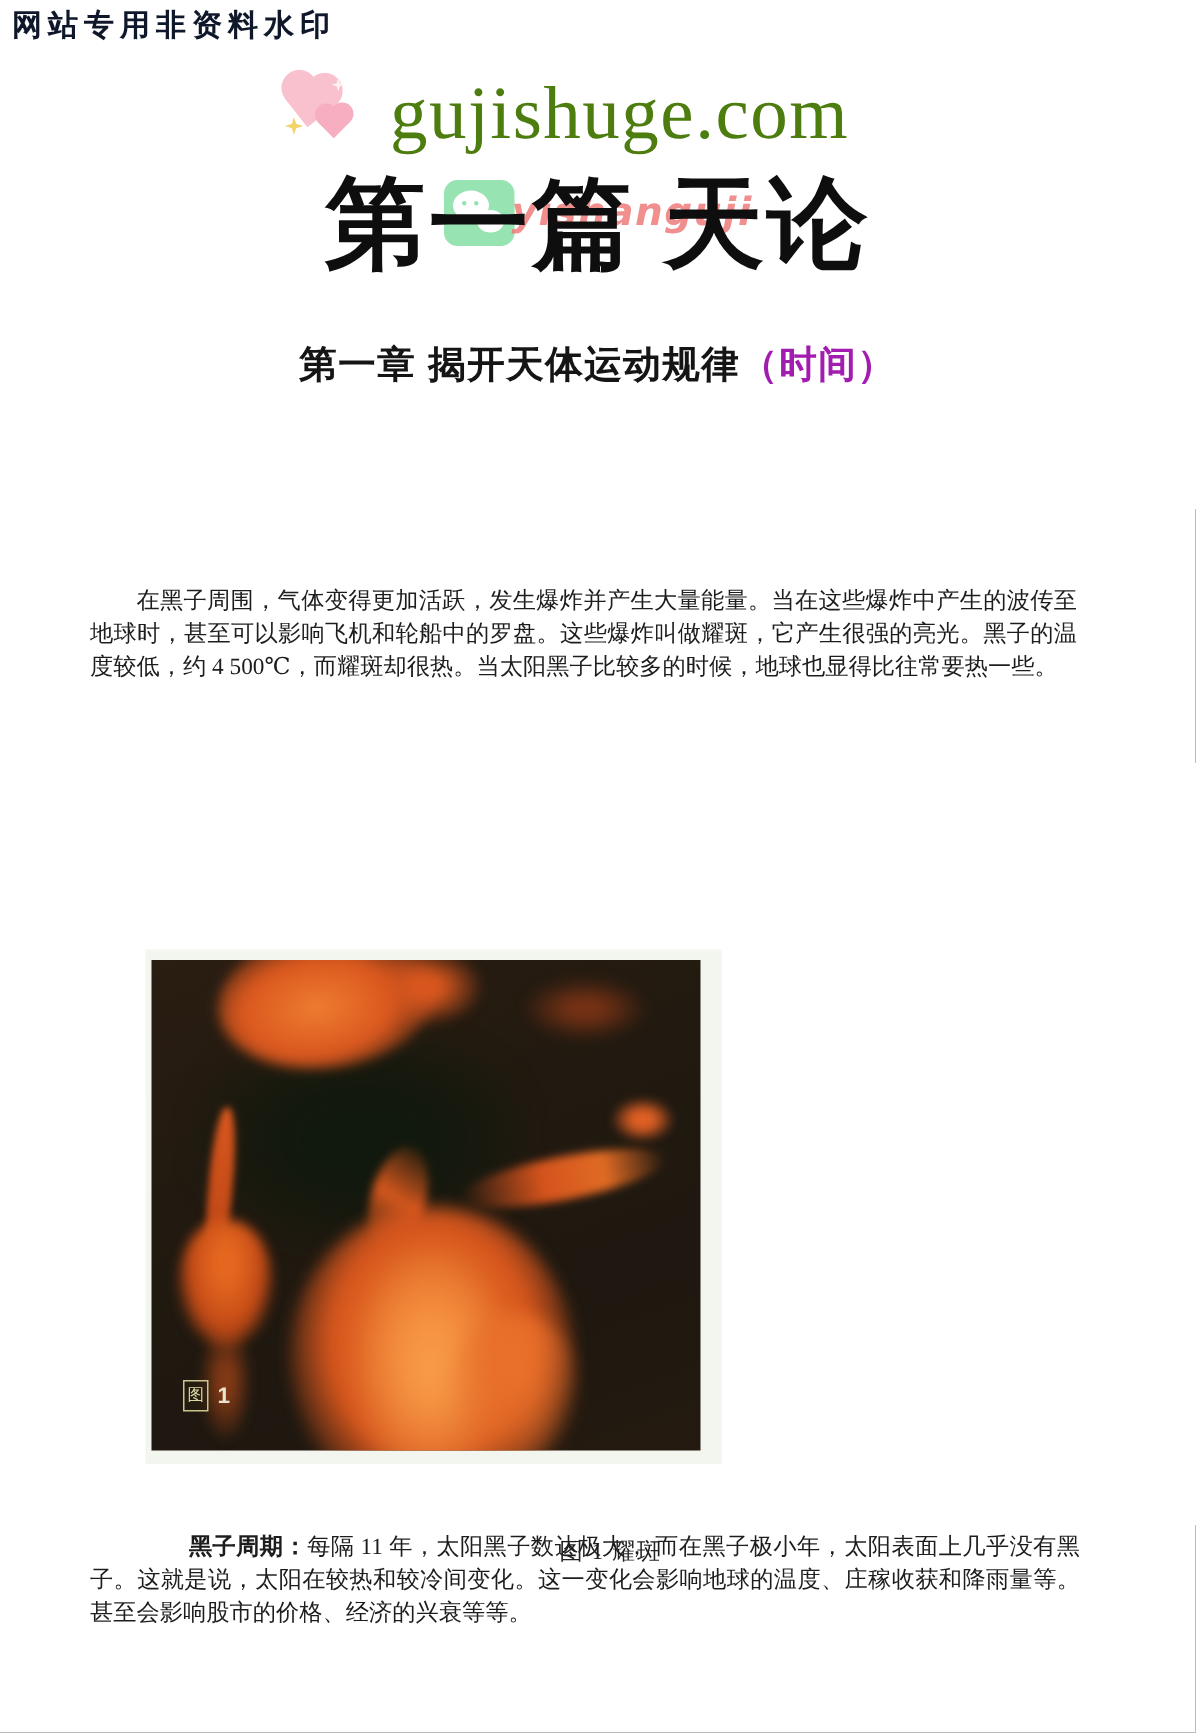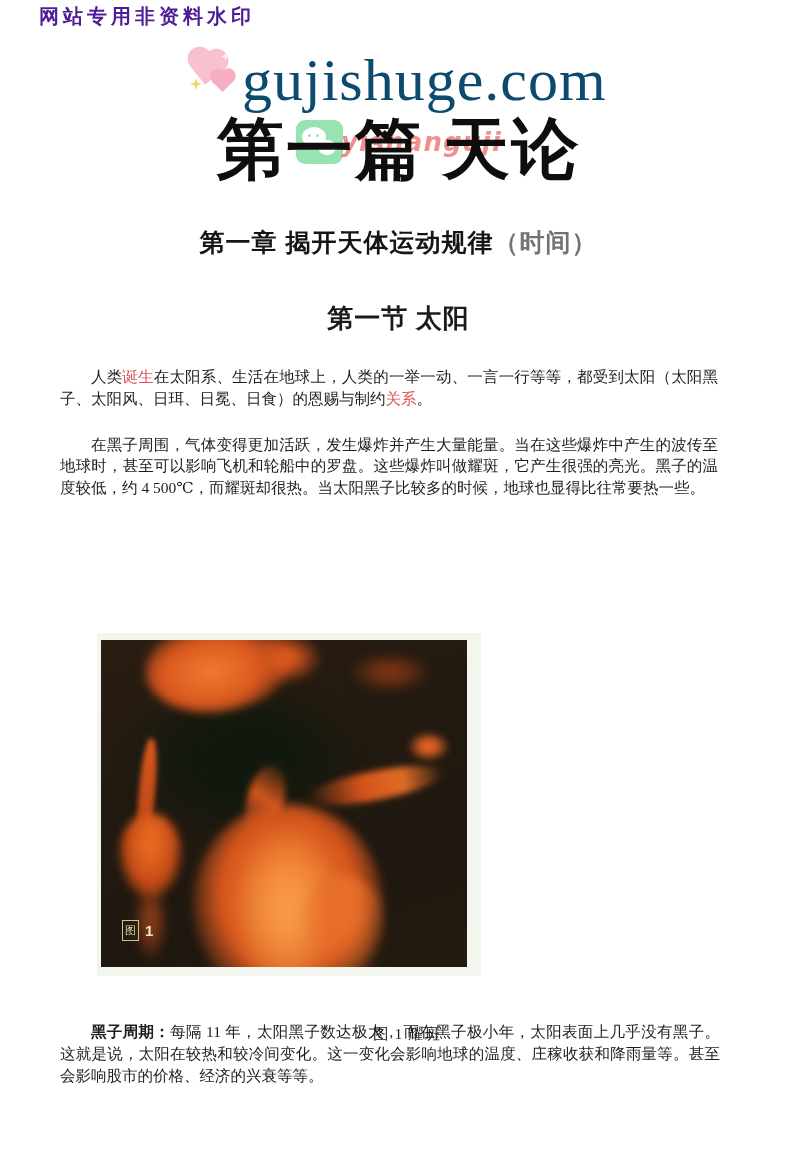--- a/index.html
+++ b/index.html
@@ -10,22 +10,21 @@
     background:#ffffff;
     overflow:hidden;
     font-family:"Liberation Serif","DejaVu Serif",serif;
     color:#1d1d1d;
   }
   
   .wm-top{
     position:absolute;left:8px;top:3px;
     font-family:"DejaVu Sans","Liberation Sans",sans-serif;
     font-weight:bold;font-size:20px;letter-spacing:4px;
-    color:#4c1d95;
-    margin-left:31px;
+    color:#0f172a;
   }
   
   .badge{
     position:absolute;left:34px;top:56px;width:140px;height:41px;
     background:#dba181;border-radius:2px;
     color:#ffffff;font-family:"DejaVu Sans","Liberation Sans",sans-serif;
     font-weight:bold;font-size:22px;line-height:41px;text-align:center;
   }
   .hearts{position:absolute;left:183px;top:42px;width:62px;height:58px;}
   .heart{position:absolute;background:#f9c0ce;}
@@ -38,23 +37,23 @@
   .heart-small:after{width:15px;height:15px;top:0;left:7.5px;}
   .sparkle{
     position:absolute;left:7px;top:36px;width:12px;height:12px;background:#f3d36b;
     clip-path:polygon(50% 0,62% 38%,100% 50%,62% 62%,50% 100%,38% 62%,0 50%,38% 38%);
   }
   .sparkle-white{
     position:absolute;left:38px;top:10px;width:9px;height:9px;background:#fdf3ef;
     clip-path:polygon(50% 0,62% 38%,100% 50%,62% 62%,50% 100%,38% 62%,0 50%,38% 38%);
   }
   .site-name{
-    position:absolute;left:242px;top:46px;
-    font-family:"Liberation Serif","DejaVu Serif",serif;
-    font-size:60px;font-weight:500;color:#0c4a6e;letter-spacing:1px;
+    position:absolute;left:260px;top:46px;
+    font-family:"Liberation Serif","DejaVu Serif",serif;
+    font-size:50px;font-weight:500;color:#4d7c0f;letter-spacing:1px;
   }
   
   .title-row{position:absolute;left:0;top:104px;width:797px;height:100px;}
   .part-title{
     position:relative;z-index:2;margin:0;width:100%;text-align:center;
     font-size:67px;font-weight:600;color:#0e0e0e;letter-spacing:2px;
     font-family:"Liberation Serif","DejaVu Serif",serif;
   }
   .wechat-icon{
     position:absolute;z-index:1;left:296px;top:16px;width:47px;height:44px;
@@ -72,41 +71,41 @@
     font-family:"DejaVu Sans","Liberation Sans",sans-serif;
     font-style:italic;font-weight:bold;font-size:26px;letter-spacing:1px;
     color:rgba(239,122,122,0.85);
   }
   
   .chapter{
     position:absolute;left:0;top:226px;width:797px;margin:0;text-align:center;
     font-family:"Liberation Sans","DejaVu Sans",sans-serif;
     font-size:25px;font-weight:bold;color:#151515;letter-spacing:1px;
   }
-  .chapter .red{color:#737373;}
+  .chapter .red{color:#a21caf;}
   .section{
     position:absolute;left:0;top:301px;width:797px;margin:0;text-align:center;
     font-family:"Liberation Serif","DejaVu Serif",serif;
     font-size:26px;font-weight:600;color:#1a1a1a;letter-spacing:1px;
   }
   
   .body-block{
     position:absolute;left:60px;top:366px;width:658px;
     font-size:15.5px;line-height:21.8px;text-align:justify;text-justify:inter-ideograph;
   }
   .body-block p{margin:0;text-indent:2em;}
   .body-block .subhead{margin-top:8px;font-weight:bold;text-indent:2em;}
   .body-block .p3{margin-top:24px;}
   .red-word{color:#d95353;}
   .para4{
     position:absolute;left:60px;top:1021px;width:660px;margin:0;
     font-size:15.5px;line-height:21.8px;text-align:justify;text-justify:inter-ideograph;
     text-indent:2em;
   }
-  .para4 b{font-weight:bold;}
+  .para4 b{font-weight:bold;margin-left:35px;}
   
   .figure-wrap{
     position:absolute;left:97px;top:633px;width:384px;height:343px;
     background:#f3f6ee;
   }
   .photo{
     position:absolute;left:4px;top:7px;width:366px;height:327px;
     background:linear-gradient(160deg,#2a1d12 0%,#221a10 35%,#1e1810 70%,#241a10 100%);
     overflow:hidden;
   }
@@ -165,24 +164,22 @@
         <span class="eye l"></span>
           <span class="eye r"></span>
       </span>
     </div>
     <div class="title-wm">yishanguji</div>
     <h1 class="part-title">第一篇 天论</h1>
   </div>
 
   <h2 class="chapter"><span>第一章 揭开天体运动规律</span><span class="red">（时间）</span></h2>
 
-  <h3 class="section">第一节 太阳</h3>
 
   <div class="body-block">
-    <p><span>人类</span><span class="red-word">诞生</span><span>在太阳系、生活在地球上，人类的一举一动、一言一行等等，都受到太阳（太阳黑子、太阳风、日珥、日冕、日食）的恩赐与制约</span><span class="red-word">关系</span><span>。</span></p>
     <p class="p3">在黑子周围，气体变得更加活跃，发生爆炸并产生大量能量。当在这些爆炸中产生的波传至地球时，甚至可以影响飞机和轮船中的罗盘。这些爆炸叫做耀斑，它产生很强的亮光。黑子的温度较低，约 4 500℃，而耀斑却很热。当太阳黑子比较多的时候，地球也显得比往常要热一些。</p>
   </div>
 
   <div class="figure-wrap">
     <div class="photo">
       <div class="blob dk"></div>
       <div class="blob b1"></div>
       <div class="blob b1b"></div>
       <div class="blob b2"></div>
       <div class="blob b3"></div>

